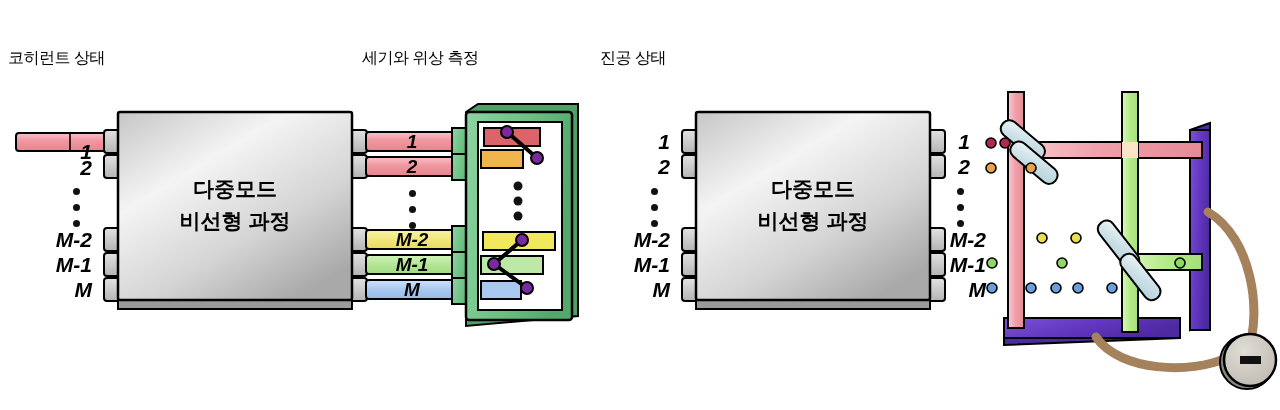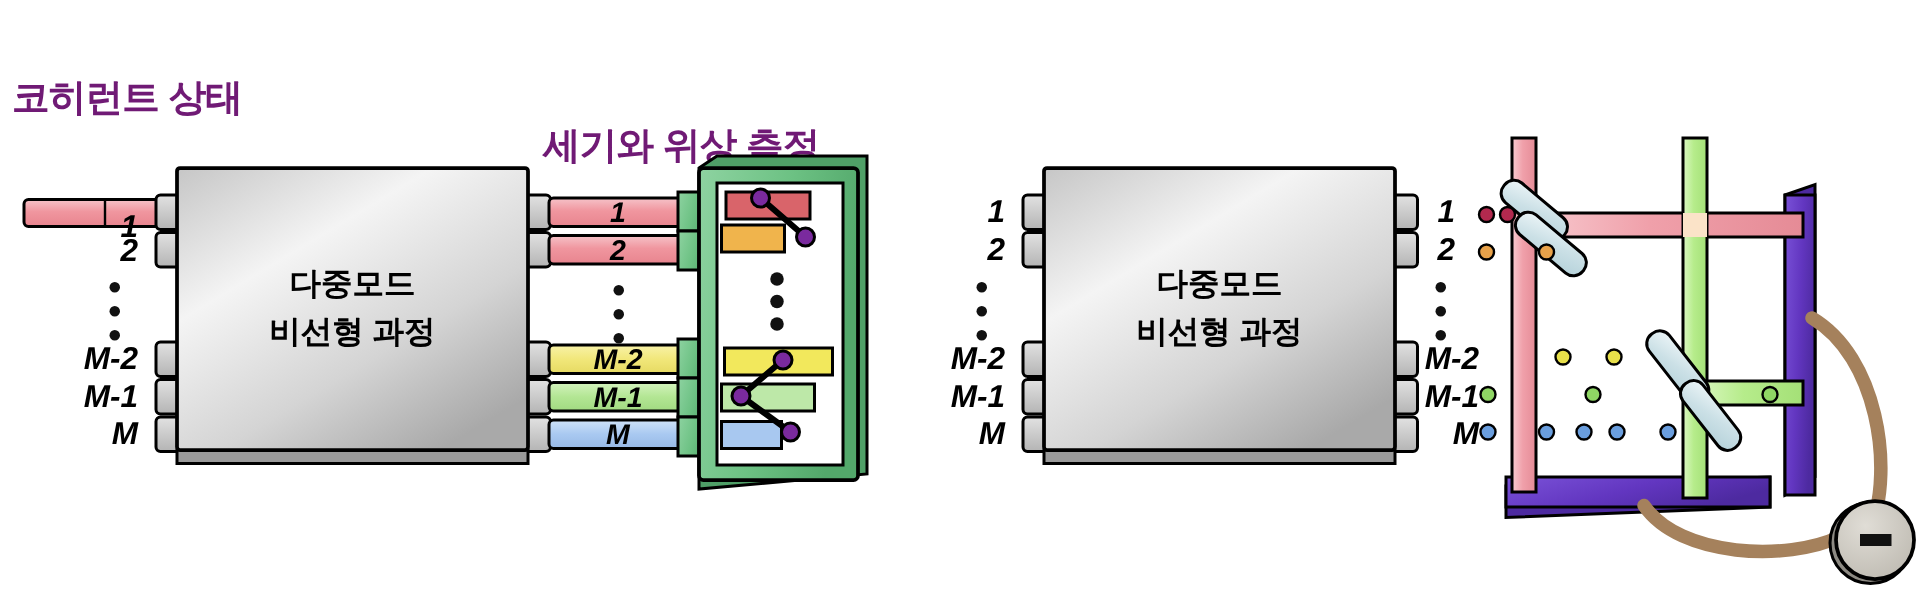--- a/index.html
+++ b/index.html
@@ -3,22 +3,22 @@
 <meta charset="utf-8">
 <style>
   html,body{margin:0;padding:0;}
   body{
     width:1280px;height:410px;background:#ffffff;
     font-family:"Liberation Sans","DejaVu Sans",sans-serif;
     overflow:hidden;position:relative;
   }
   #stage{position:absolute;left:0;top:0;width:1280px;height:410px;}
   .panel-title{
-    position:absolute;font-weight:bold;color:#701a75;
-    font-size:25px;letter-spacing:-0.5px;white-space:nowrap;
+    position:absolute;font-weight:normal;color:#000000;
+    font-size:16px;letter-spacing:-0.5px;white-space:nowrap;
   }
   .mode-label{
     position:absolute;font-style:italic;font-weight:bold;
     font-size:21px;color:#000;white-space:nowrap;text-align:right;
   }
   .vdot{position:absolute;width:7px;height:7px;border-radius:50%;background:#111;}
   svg{position:absolute;left:0;top:0;}
   .boxlabel{
     font-family:"Liberation Sans","DejaVu Sans",sans-serif;
     font-weight:bold;font-size:21px;fill:#000;text-anchor:middle;
@@ -27,21 +27,22 @@
     font-family:"Liberation Sans","DejaVu Sans",sans-serif;
     font-style:italic;font-weight:bold;font-size:19px;fill:#000;text-anchor:middle;
   }
 </style>
 </head>
 <body>
 
 <div id="stage">
 
   <div class="panel-title" style="left:8px;top:48px;">코히런트 상태</div>
-  <div class="panel-title" style="left:362px;top:48px;margin-top:32px;">세기와 위상 측정</div>
+  <div class="panel-title" style="left:362px;top:48px;">세기와 위상 측정</div>
+  <div class="panel-title" style="left:600px;top:48px;">진공 상태</div>
 
   <svg width="1280" height="410" viewBox="0 0 1280 410">
     <defs>
       <linearGradient id="boxgrad" x1="0" y1="0" x2="0.75" y2="1">
         <stop offset="0%" stop-color="#c6c6c6"></stop>
         <stop offset="35%" stop-color="#f4f4f4"></stop>
         <stop offset="70%" stop-color="#d4d4d4"></stop>
         <stop offset="100%" stop-color="#a9a9a9"></stop>
       </linearGradient>
       <linearGradient id="conngrad" x1="0" y1="0" x2="0" y2="1">

